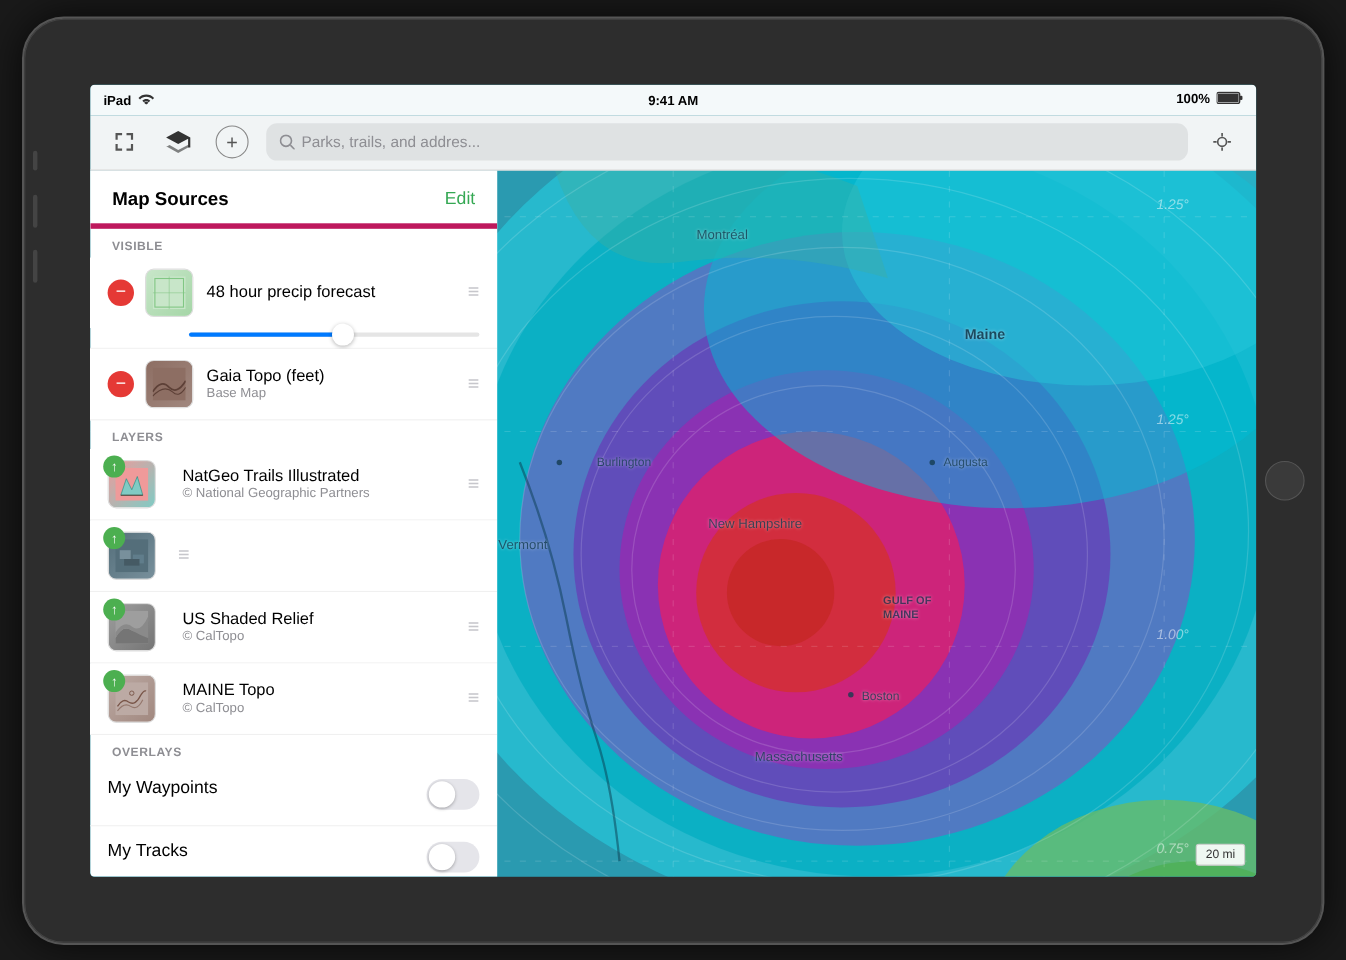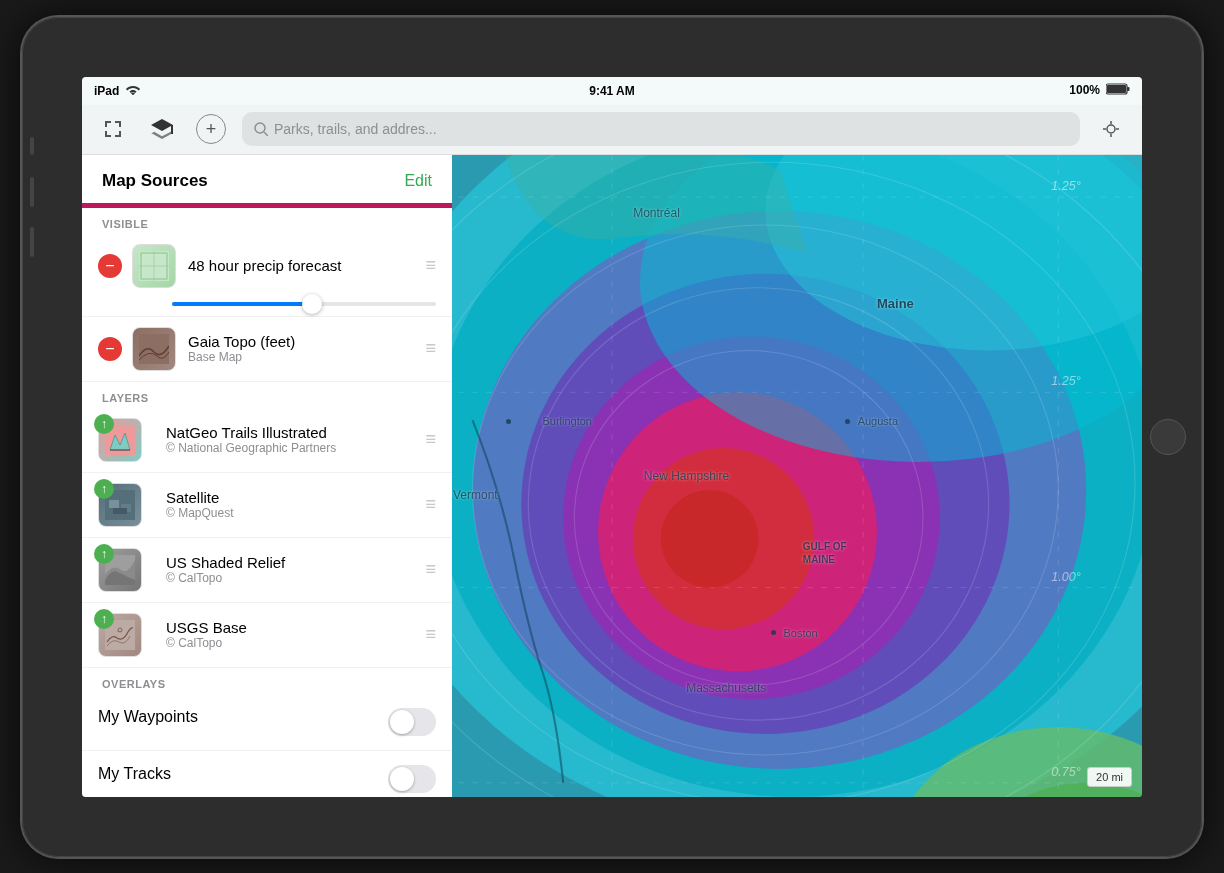--- a/index.html
+++ b/index.html
@@ -619,24 +619,20 @@
             <div class="list-item-icon thumb-satellite" style="margin-right:0; position:absolute; top:0; left:0;">
               <svg width="30" height="30" viewBox="0 0 30 30">
                 <rect width="30" height="30" fill="#546e7a"></rect>
                 <rect x="4" y="10" width="10" height="8" fill="#78909c"></rect>
                 <rect x="16" y="14" width="10" height="8" fill="#607d8b"></rect>
                 <rect x="8" y="18" width="14" height="6" fill="#455a64"></rect>
               </svg>
             </div>
             <div class="layer-badge">↑</div>
           </div>
-          <div class="list-item-content" style="margin-left:12px;">
-            <div class="list-item-title">Satellite</div>
-            <div class="list-item-subtitle">© MapQuest</div>
-          </div>
           <div class="list-item-drag">≡</div>
         </div>
 
         <div class="list-item">
           <div class="layer-icon-wrap">
             <div class="list-item-icon thumb-shaded" style="margin-right:0; position:absolute; top:0; left:0;">
               <svg width="30" height="30" viewBox="0 0 30 30">
                 <rect width="30" height="30" fill="#9e9e9e"></rect>
                 <path d="M0 25 Q7 12 15 18 Q22 22 30 10 L30 30 L0 30Z" fill="#757575"></path>
                 <path d="M0 20 Q8 8 16 15 Q23 20 30 5 L30 25 Q22 22 15 18 Q7 12 0 25Z" fill="#8a8a8a"></path>
@@ -658,21 +654,21 @@
                 <rect width="30" height="30" fill="#bcaaa4"></rect>
                 <path d="M2 22 Q7 14 12 18 Q18 22 23 12 Q26 7 28 8" fill="none" stroke="#795548" stroke-width="1.2"></path>
                 <path d="M2 26 Q8 18 14 22 Q20 26 25 16" fill="none" stroke="#795548" stroke-width="1" opacity="0.6"></path>
                 <circle cx="15" cy="10" r="2" fill="none" stroke="#795548" stroke-width="0.8"></circle>
                 <text x="12" y="12" font-size="5" fill="#795548">...</text>
               </svg>
             </div>
             <div class="layer-badge">↑</div>
           </div>
           <div class="list-item-content" style="margin-left:12px;">
-            <div class="list-item-title">USGS Base</div>
+            <div class="list-item-title">MAINE Topo</div>
             <div class="list-item-subtitle">© CalTopo</div>
           </div>
           <div class="list-item-drag">≡</div>
         </div>
 
         <div class="section-header">OVERLAYS</div>
 
         <div class="overlay-item">
           <span class="overlay-label">My Waypoints</span>
           <div class="toggle">

